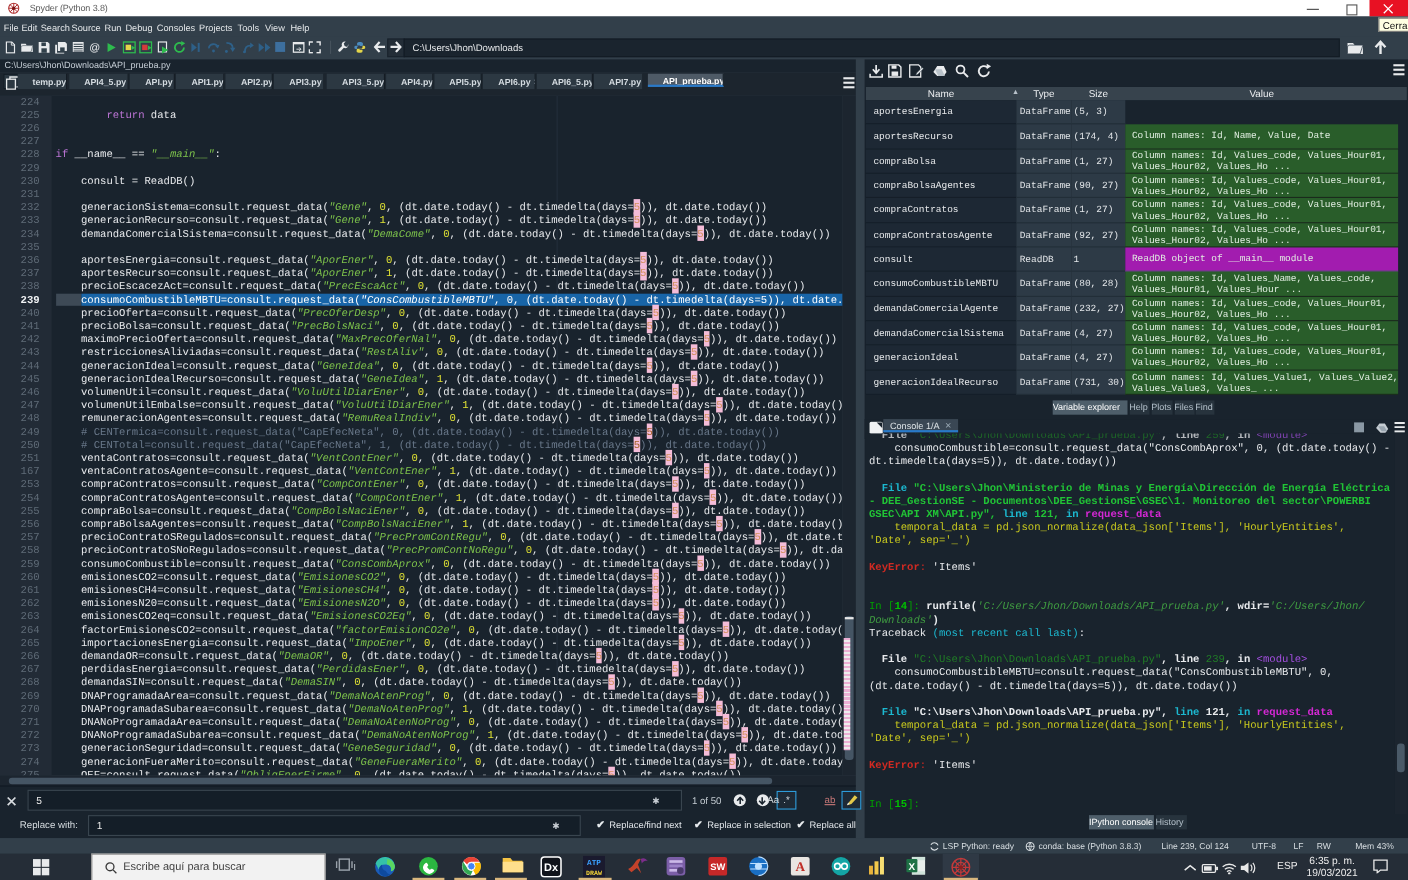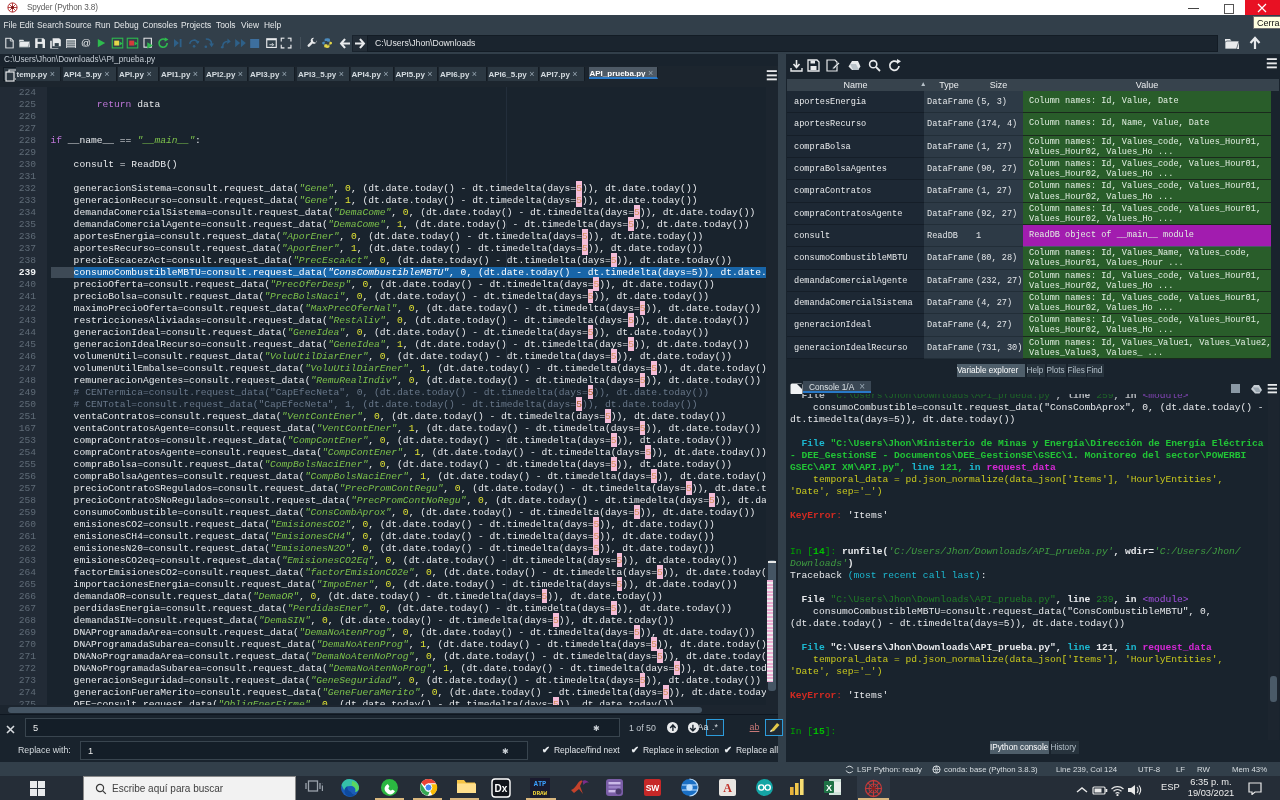--- a/index.html
+++ b/index.html
@@ -26,21 +26,21 @@
 #pathbox{position:absolute;left:367px;top:2px;width:851px;height:17px;background:#1A242E;
   border:1px solid #131C25;color:#E6E8EA;font-size:8.7px;line-height:15px;padding-left:7px}
 #tb-folder{position:absolute;left:1224px;top:3px}
 #tb-up{position:absolute;left:1248px;top:3px}
 
 #crumb{left:0;top:54px;width:778px;height:12px;background:#19232D;color:#C6CED6;font-size:8.2px;padding-left:4px;line-height:12.5px}
 #tabbar{left:0;top:66px;width:778px;height:20.5px;background:#1C252E}
 #tabicon{position:absolute;left:2.5px;top:1px;width:14px;height:14px;background:#2C3842;border:1px solid #111A22}
 .etab{position:absolute;top:.7px;height:14.3px;background:#2C3842;color:#D4DBE0;font-size:8px;overflow:hidden;white-space:nowrap;
   font-weight:bold;line-height:14.3px;border-right:1px solid #141C24}
-.etab span{margin-left:1px}
+.etab span{margin-left:14px}
 .etab .tx{color:#97A6B2;font-weight:normal;font-size:9px;margin-left:2.5px}
 .etab.act{background:#4E5A66;color:#FFFFFF;border-bottom:2.3px solid #2979C8;height:12px;line-height:12px}
 #edmenu{position:absolute;left:766px;top:68px;color:#E8EAEC;font-size:13px;font-weight:bold}
 
 #editor{left:0;top:86.5px;width:766px;height:618.5px;background:#19232D;overflow:hidden}
 #gutter{position:absolute;left:0;top:0;width:47px;height:618.5px;background:#222B36}
 .lnum{position:absolute;width:36px;text-align:right;color:#5F6B77;font-family:"Liberation Mono",monospace;
   font-size:9.65px;line-height:12px;height:12px}
 .lnum.cur{color:#F2F4F6;font-weight:bold}
 #edgeline{position:absolute;left:506px;top:0;width:1px;height:618.5px;background:#232E3B}
@@ -363,21 +363,20 @@
 <div class="cl" style="top:12.0px">        <span class="k">return</span> data</div>
 <div class="cl" style="top:24.0px"></div>
 <div class="cl" style="top:36.0px"></div>
 <div class="cl" style="top:48.0px"><span class="k">if</span> __name__ == <span class="s">"<i>__main__</i>"</span>:</div>
 <div class="cl" style="top:60.0px"></div>
 <div class="cl" style="top:72.0px">    consult = ReadDB()</div>
 <div class="cl" style="top:84.0px"></div>
 <div class="cl" style="top:96.0px">    generacionSistema=consult.request_data(<span class="s">"Gene"</span>, <span class="n">0</span>, (dt.date.today() - dt.timedelta(days=<span class="pk">5</span>)), dt.date.today())</div>
 <div class="cl" style="top:108.0px">    generacionRecurso=consult.request_data(<span class="s">"Gene"</span>, <span class="n">1</span>, (dt.date.today() - dt.timedelta(days=<span class="pk">5</span>)), dt.date.today())</div>
 <div class="cl" style="top:120.0px">    demandaComercialSistema=consult.request_data(<span class="s">"DemaCome"</span>, <span class="n">0</span>, (dt.date.today() - dt.timedelta(days=<span class="pk">5</span>)), dt.date.today())</div>
-<div class="cl" style="top:132.0px">    demandaComercialAgente=consult.request_data(<span class="s">"DemaCome"</span>, <span class="n">1</span>, (dt.date.today() - dt.timedelta(days=<span class="pk">5</span>)), dt.date.today())</div>
 <div class="cl" style="top:144.0px">    aportesEnergia=consult.request_data(<span class="s">"AporEner"</span>, <span class="n">0</span>, (dt.date.today() - dt.timedelta(days=<span class="pk">5</span>)), dt.date.today())</div>
 <div class="cl" style="top:156.0px">    aportesRecurso=consult.request_data(<span class="s">"AporEner"</span>, <span class="n">1</span>, (dt.date.today() - dt.timedelta(days=<span class="pk">5</span>)), dt.date.today())</div>
 <div class="cl" style="top:168.0px">    precioEscacezAct=consult.request_data(<span class="s">"PrecEscaAct"</span>, <span class="n">0</span>, (dt.date.today() - dt.timedelta(days=<span class="pk">5</span>)), dt.date.today())</div>
 <div class="cl" style="top:180.0px"><span class="selind">&nbsp;&nbsp;&nbsp;&nbsp;</span><span class="selblue">consumoCombustibleMBTU=consult.request_data(<i>"ConsCombustibleMBTU"</i>, 0, (dt.date.today() - dt.timedelta(days=5)), dt.date.today())</span></div>
 <div class="cl" style="top:192.0px">    precioOferta=consult.request_data(<span class="s">"PrecOferDesp"</span>, <span class="n">0</span>, (dt.date.today() - dt.timedelta(days=<span class="pk">5</span>)), dt.date.today())</div>
 <div class="cl" style="top:204.0px">    precioBolsa=consult.request_data(<span class="s">"PrecBolsNaci"</span>, <span class="n">0</span>, (dt.date.today() - dt.timedelta(days=<span class="pk">5</span>)), dt.date.today())</div>
 <div class="cl" style="top:216.0px">    maximoPrecioOferta=consult.request_data(<span class="s">"MaxPrecOferNal"</span>, <span class="n">0</span>, (dt.date.today() - dt.timedelta(days=<span class="pk">5</span>)), dt.date.today())</div>
 <div class="cl" style="top:228.0px">    restriccionesAliviadas=consult.request_data(<span class="s">"RestAliv"</span>, <span class="n">0</span>, (dt.date.today() - dt.timedelta(days=<span class="pk">5</span>)), dt.date.today())</div>
 <div class="cl" style="top:240.0px">    generacionIdeal=consult.request_data(<span class="s">"GeneIdea"</span>, <span class="n">0</span>, (dt.date.today() - dt.timedelta(days=<span class="pk">5</span>)), dt.date.today())</div>
 <div class="cl" style="top:252.0px">    generacionIdealRecurso=consult.request_data(<span class="s">"GeneIdea"</span>, <span class="n">1</span>, (dt.date.today() - dt.timedelta(days=<span class="pk">5</span>)), dt.date.today())</div>
@@ -491,23 +490,20 @@
       <div style="left:0;width:137px">Name</div>
           <span style="position:absolute;left:133px;top:1px;font-size:6.5px;color:#B8C2CA">▲</span>
       <div style="left:137px;width:50px">Type</div>
       <div style="left:187px;width:49px">Size</div>
       <div style="left:236px;width:248px">Value</div>
     </div>
 <div class="trow" style="top:12.0px">
           <div class="cname">aportesEnergia</div>
           <div class="ctype">DataFrame</div>
           <div class="csize">(5, 3)</div>
-          <div class="cval vgreen">
-            <div class="vt1">Column names: Id, Value, Date</div>
-          </div>
         </div>
 <div class="trow" style="top:34.3px">
           <div class="cname">aportesRecurso</div>
           <div class="ctype">DataFrame</div>
           <div class="csize">(174, 4)</div>
           <div class="cval vgreen">
             <div class="vt1">Column names: Id, Name, Value, Date</div>
           </div>
         </div>
 <div class="trow" style="top:56.6px">

